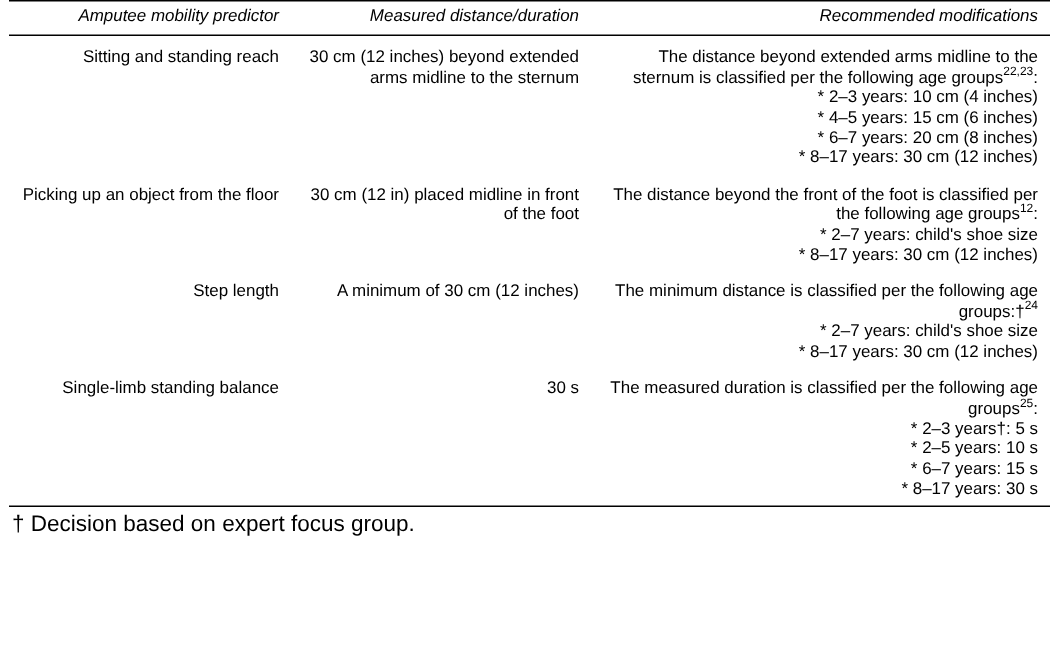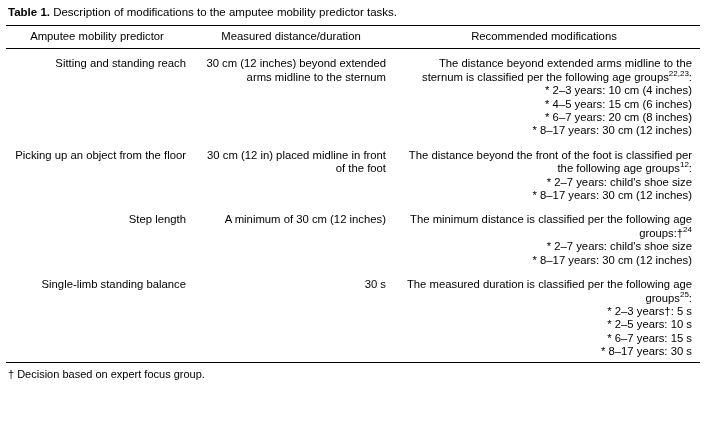--- a/index.html
+++ b/index.html
@@ -41,24 +41,25 @@
     border-top: 0.9px solid #000;
   }
   table.tbl {
     width: 100%;
     border-collapse: collapse;
     font-family: "Liberation Sans", sans-serif;
     font-size: 11.3px;
     line-height: 13.4px;
   }
   table.tbl th {
-    text-align: center;
+    text-align: right;
     font-weight: normal;
     vertical-align: top;
     padding: 4px 8px 5px 2px;
+    font-style: italic;
   }
   table.tbl td {
     text-align: right;
     vertical-align: top;
     padding: 8px 8px 3px 2px;
   }
   .col1 { width: 178px; }
   .col2 { width: 190px; margin-top: 29px; }
   .col3 { width: auto; }
 
@@ -69,33 +70,30 @@
   .starline {
     padding-left: 14px;
   }
   sup {
     font-size: 8px;
     vertical-align: super;
     line-height: 0;
   }
   .footnote {
     font-family: "Liberation Sans", sans-serif;
-    font-size: 11px;
+    font-size: 15px;
     line-height: 13px;
     padding: 5px 2px 0 2px;
   }
 </style>
 </head>
 <body>
 
 <div class="page">
 
-  <div class="caption">
-    <span class="cap-label">Table 1.</span><span> Description of modifications to the amputee mobility predictor tasks.</span>
-  </div>
 
   <div class="rule-top"></div>
 
   <table class="tbl">
     <thead>
       <tr>
         <th class="col1">Amputee mobility predictor</th>
         <th class="col2">Measured distance/duration</th>
         <th class="col3">Recommended modifications</th>
       </tr>

